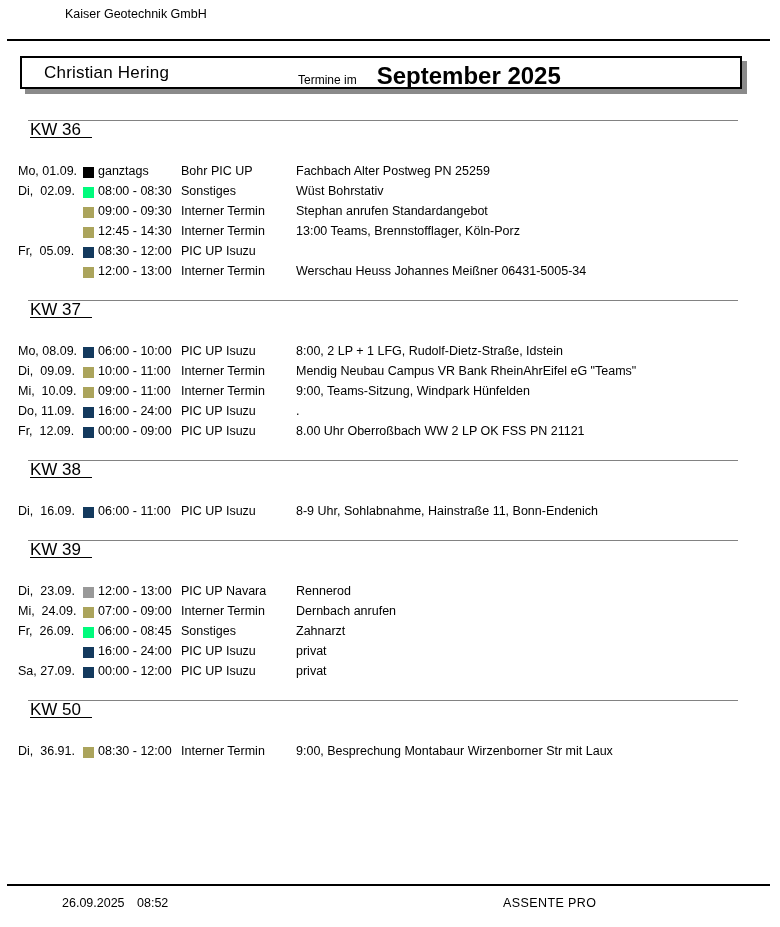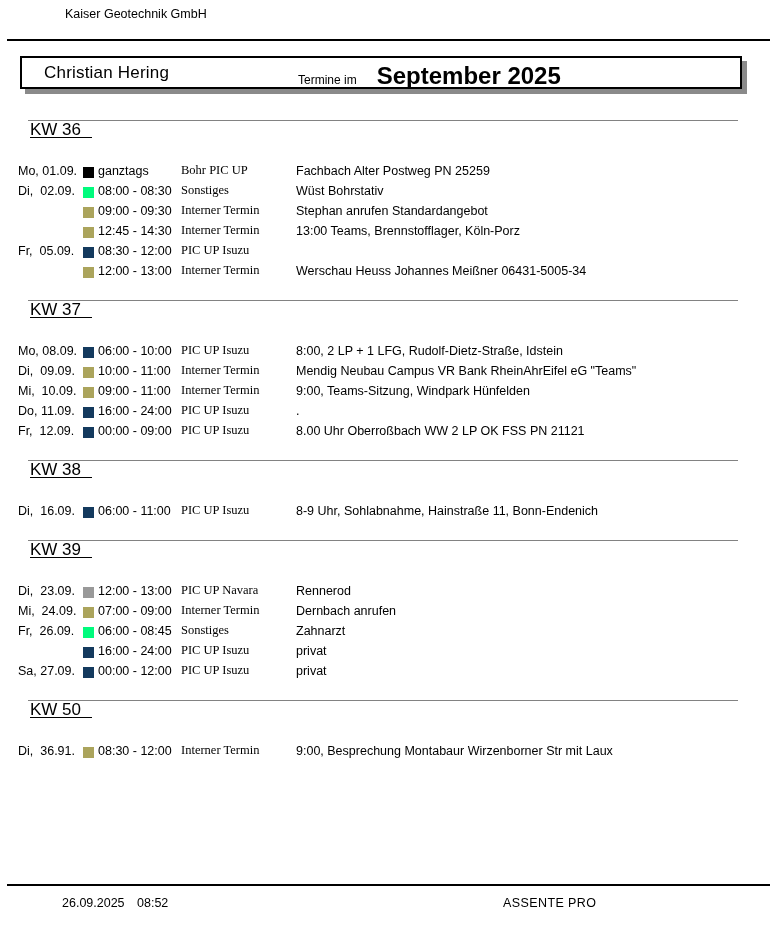--- a/index.html
+++ b/index.html
@@ -56,21 +56,21 @@
   .row{
     display:flex;align-items:flex-end;
     height:20px;
     padding-left:18px;
     font-size:12.5px;
   }
   .cell-date{width:65px;white-space:pre;}
   .cell-swatch{width:15px;display:flex;align-items:center;}
   .swatch{width:11px;height:11px;}
   .cell-time{width:83px;white-space:pre;}
-  .cell-category{width:115px;font-family:Liberation Serif, serif;}
+  .cell-category{width:115px;}
   .cell-desc{flex:1;white-space:pre;}
   .footer-rule{
     position:absolute;left:7px;top:884px;
     width:763px;height:2px;background:#000;
   }
   .footer-date{position:absolute;left:62px;top:896px;font-size:12.5px;}
   .footer-time{position:absolute;left:137px;top:896px;font-size:12.5px;}
   .footer-brand{position:absolute;left:503px;top:896px;font-size:12.5px;letter-spacing:0.4px;}
 </style>
 </head>

